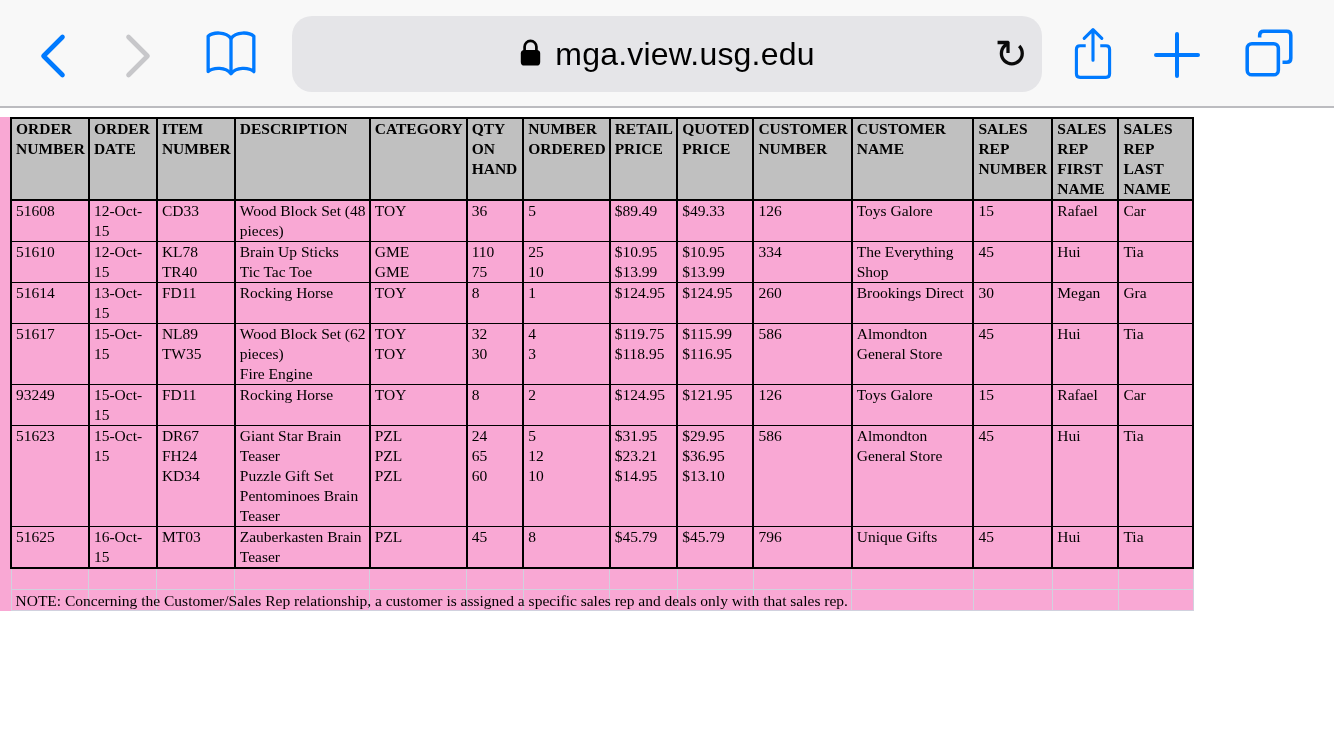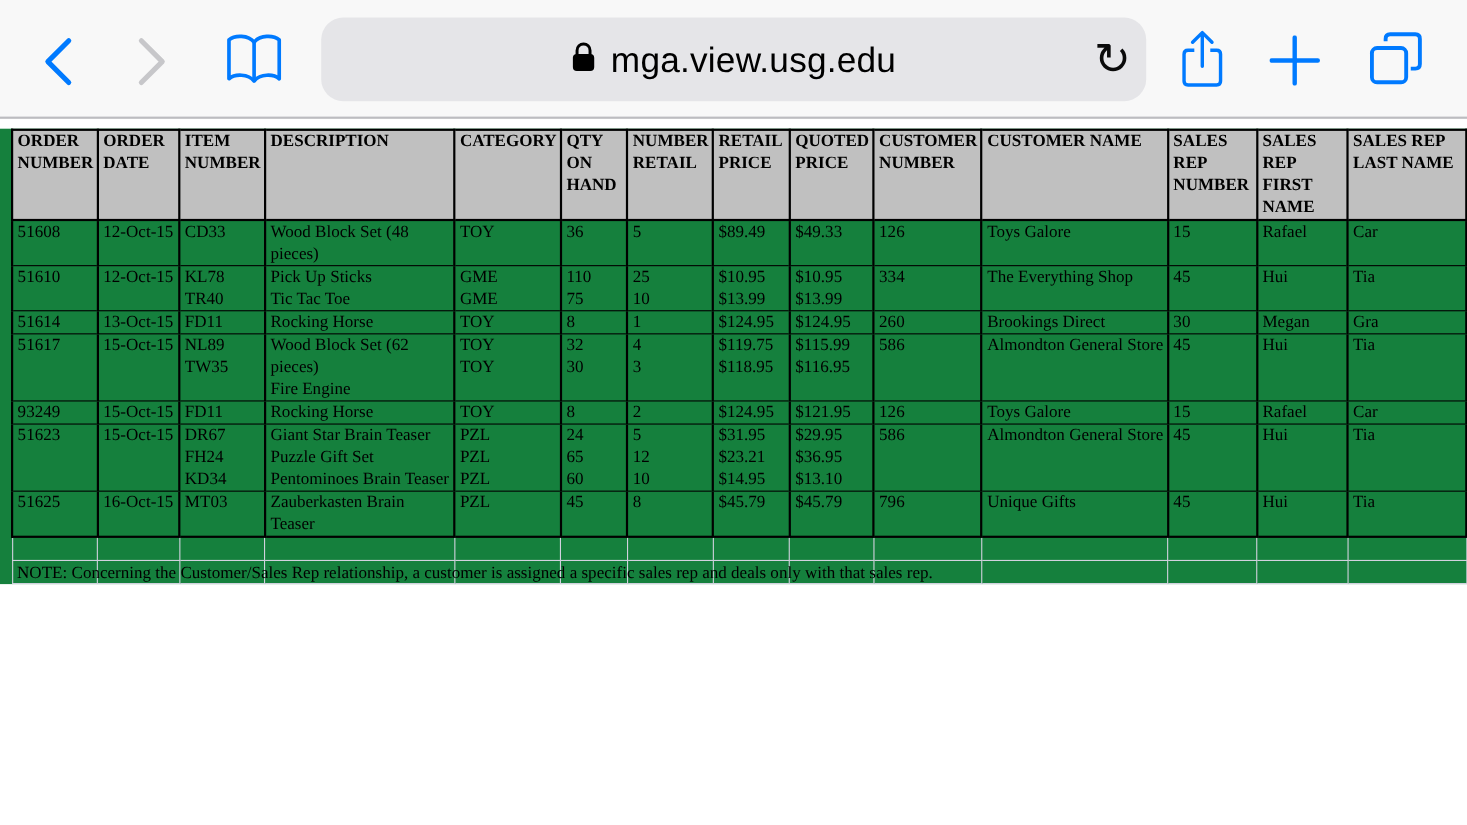--- a/index.html
+++ b/index.html
@@ -29,21 +29,21 @@
     cursor: text;
   }
   .urltext { font-size: 32px; color: #000; letter-spacing: 0.2px; }
   .reload-btn {
     position: absolute; right: 14px; top: 50%; transform: translateY(-50%);
     background: none; border: none; padding: 0; cursor: pointer;
     font-family: "DejaVu Sans", sans-serif; font-size: 40px; line-height: 40px; color: #0a0a0a;
   }
 
   
-  .content { position: relative; width: 1334px; background: #15803d; }
+  .content { position: relative; width: 1194px; background: #f9a8d4; }
   table.report {
     border-collapse: collapse; table-layout: fixed;
     margin: 9px 0 0 10px;
     font-family: "Liberation Serif", "DejaVu Serif", serif;
     font-size: 15.5px; line-height: 20px; color: #000;
   }
   table.report th {
     background: #c0c0c0; border: 2px solid #000;
     font-weight: bold; text-align: left; vertical-align: top;
     padding: 0 3px 0 4px; height: 58px;
@@ -150,21 +150,21 @@
         <col style="width: 140px;">
       </colgroup>
     <thead id="thead">
         <tr>
           <th>ORDER NUMBER</th>
           <th>ORDER DATE</th>
           <th>ITEM NUMBER</th>
           <th>DESCRIPTION</th>
           <th>CATEGORY</th>
           <th>QTY ON HAND</th>
-          <th>NUMBER RETAIL</th>
+          <th>NUMBER ORDERED</th>
           <th>RETAIL PRICE</th>
           <th>QUOTED PRICE</th>
           <th>CUSTOMER NUMBER</th>
           <th>CUSTOMER NAME</th>
           <th>SALES REP NUMBER</th>
           <th>SALES REP FIRST NAME</th>
           <th>SALES REP LAST NAME</th>
         </tr>
       </thead>
     <tbody id="tbody">
@@ -182,21 +182,21 @@
           <td>Toys Galore</td>
           <td>15</td>
           <td>Rafael</td>
           <td>Car</td>
         </tr>
         <tr>
           <td>51610</td>
           <td>12-Oct-15</td>
           <td>KL78
 TR40</td>
-          <td>Pick Up Sticks
+          <td>Brain Up Sticks
 Tic Tac Toe</td>
           <td>GME
 GME</td>
           <td>110
 75</td>
           <td>25
 10</td>
           <td>$10.95
 $13.99</td>
           <td>$10.95

